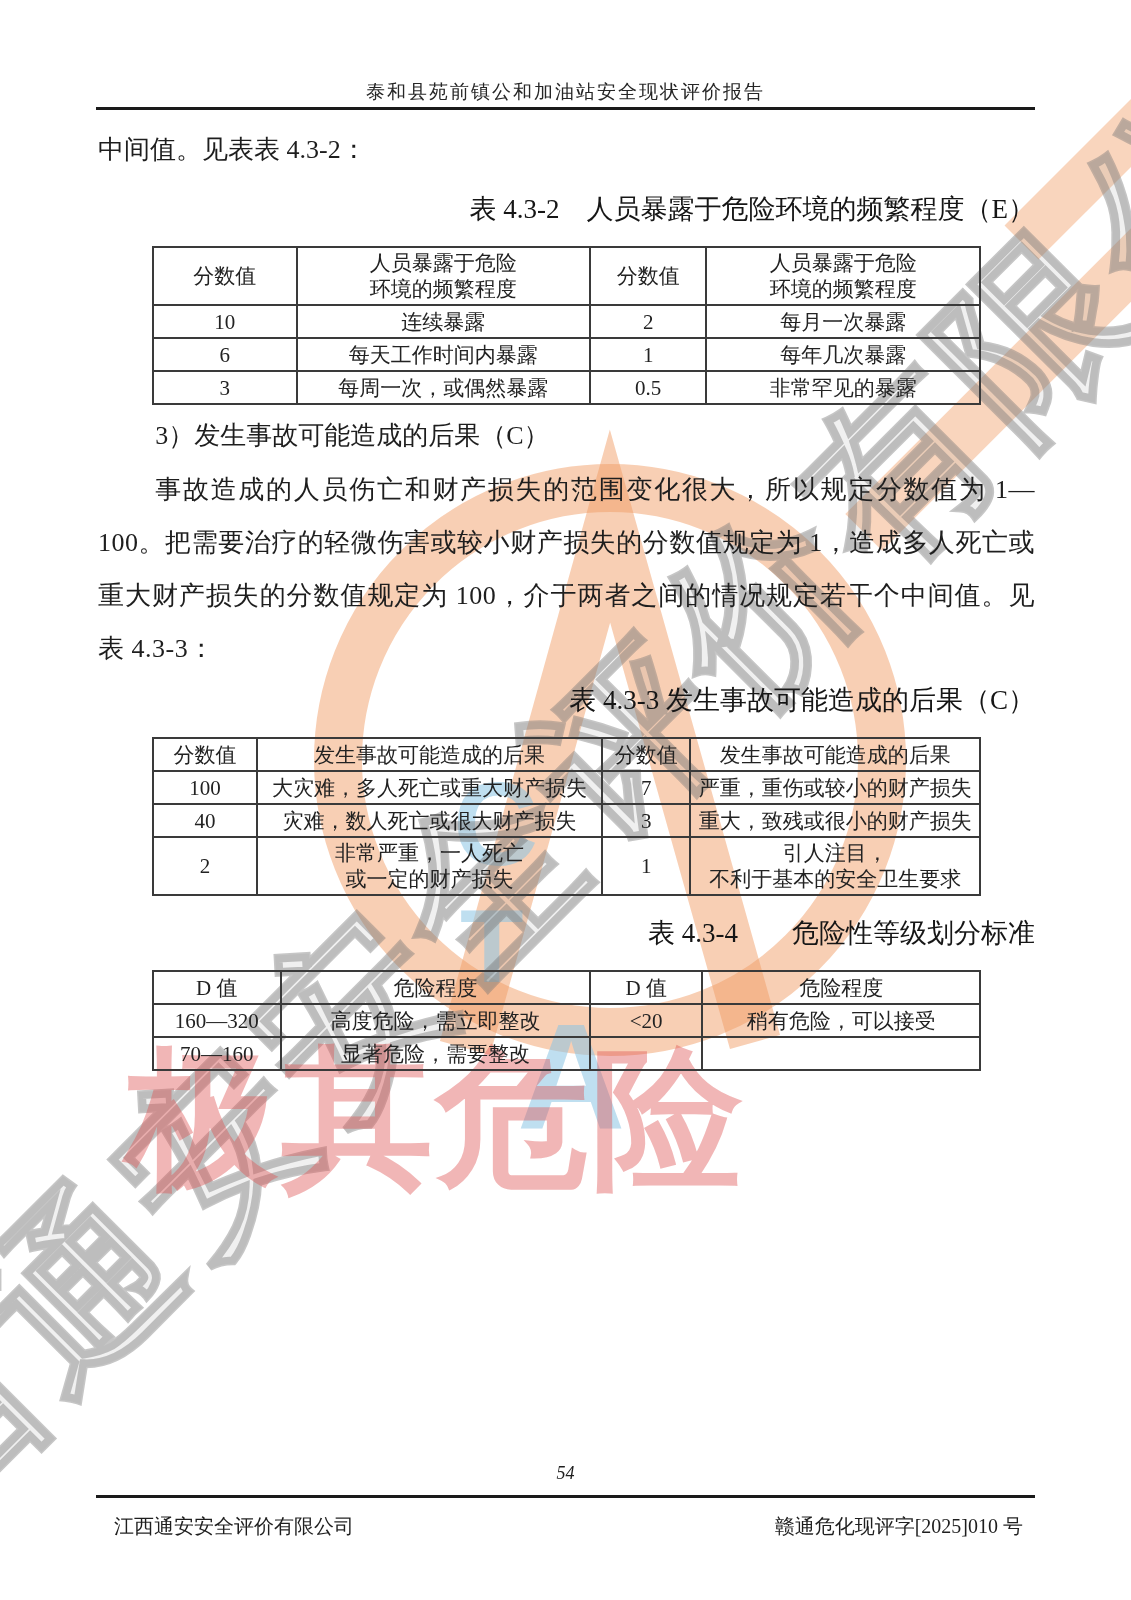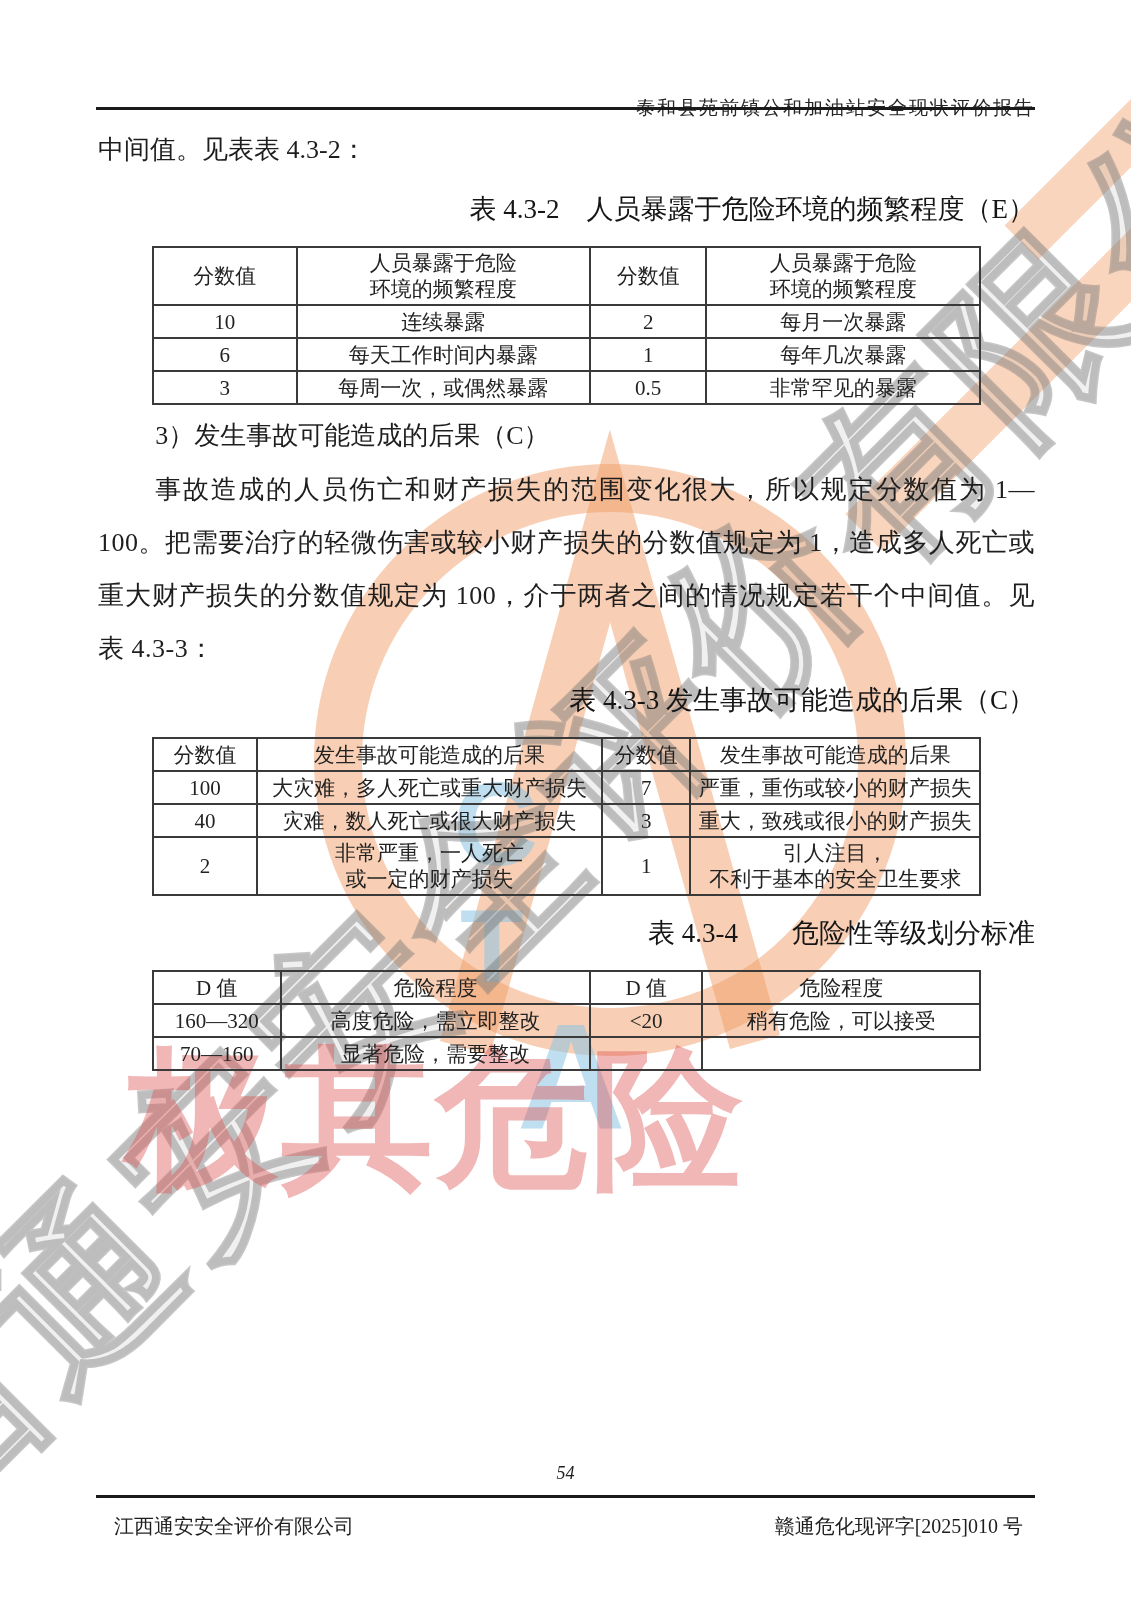--- a/index.html
+++ b/index.html
@@ -24,22 +24,22 @@
   }
   .wm-logo { position:absolute; left:295px; top:420px; z-index:0; pointer-events:none; }
   .wm-stripe {
     position:absolute; background:rgba(240,154,98,0.42);
     transform:rotate(-45deg); z-index:0; pointer-events:none;
   }
   .wm-stripe.s1 { left:770px; top:280px; width:640px; height:52px; }
   .wm-stripe.s2 { left:960px; top:70px;  width:420px; height:48px; }
   
   .header-title {
-    position:absolute; top:79px; left:96px; right:96px; text-align:right;
-    font-size:19px; letter-spacing:2px; color:#262626; z-index:2;margin-top:16px;
+    position:absolute; top:79px; left:96px; right:96px; text-align:center;
+    font-size:19px; letter-spacing:2px; color:#262626; z-index:2;
   }
   .header-rule {
     position:absolute; top:107px; left:96px; right:96px;
     border-top:3px solid #1a1a1a; z-index:2;
   }
   
   .content { position:absolute; top:118px; left:98px; width:937px; z-index:2; }
   .body-line { margin:12px 0 13px 0; font-size:26px; line-height:40px; }
   .caption {
     margin:22px 0 0 0; text-align:right; font-size:27px; line-height:34px;

